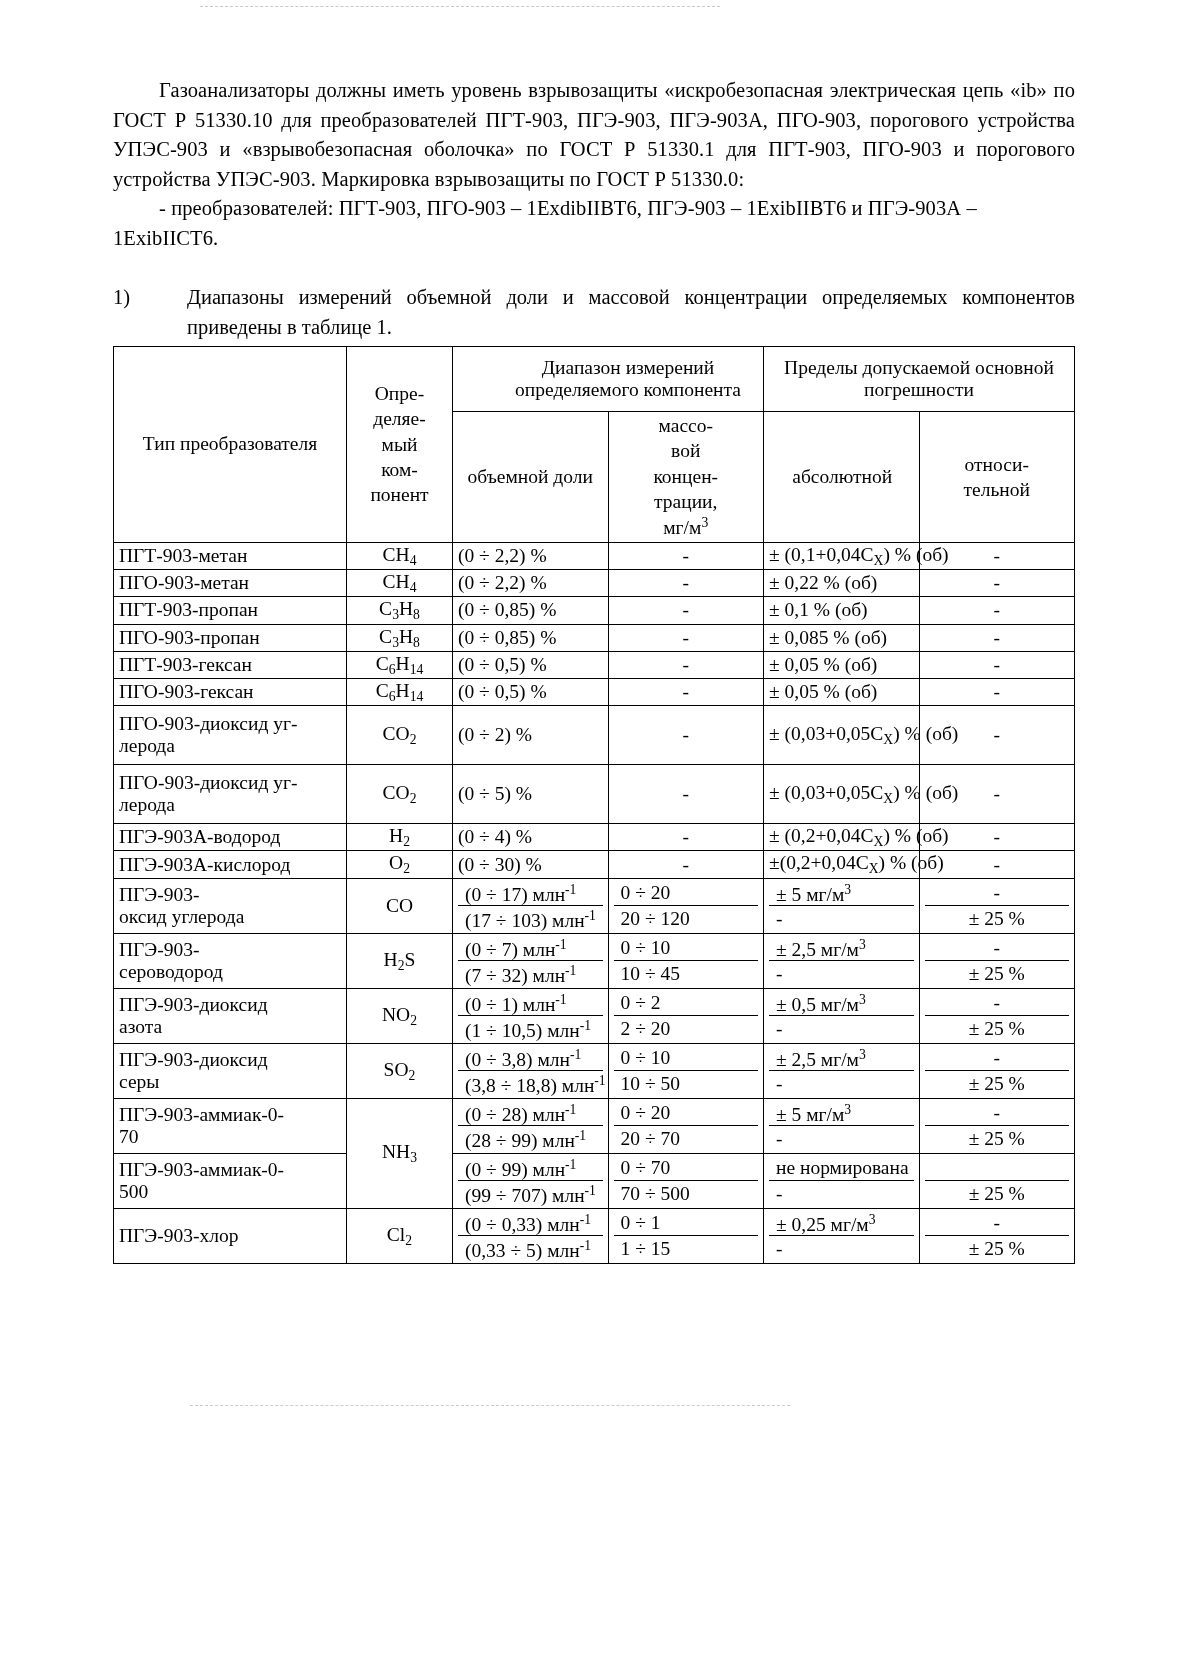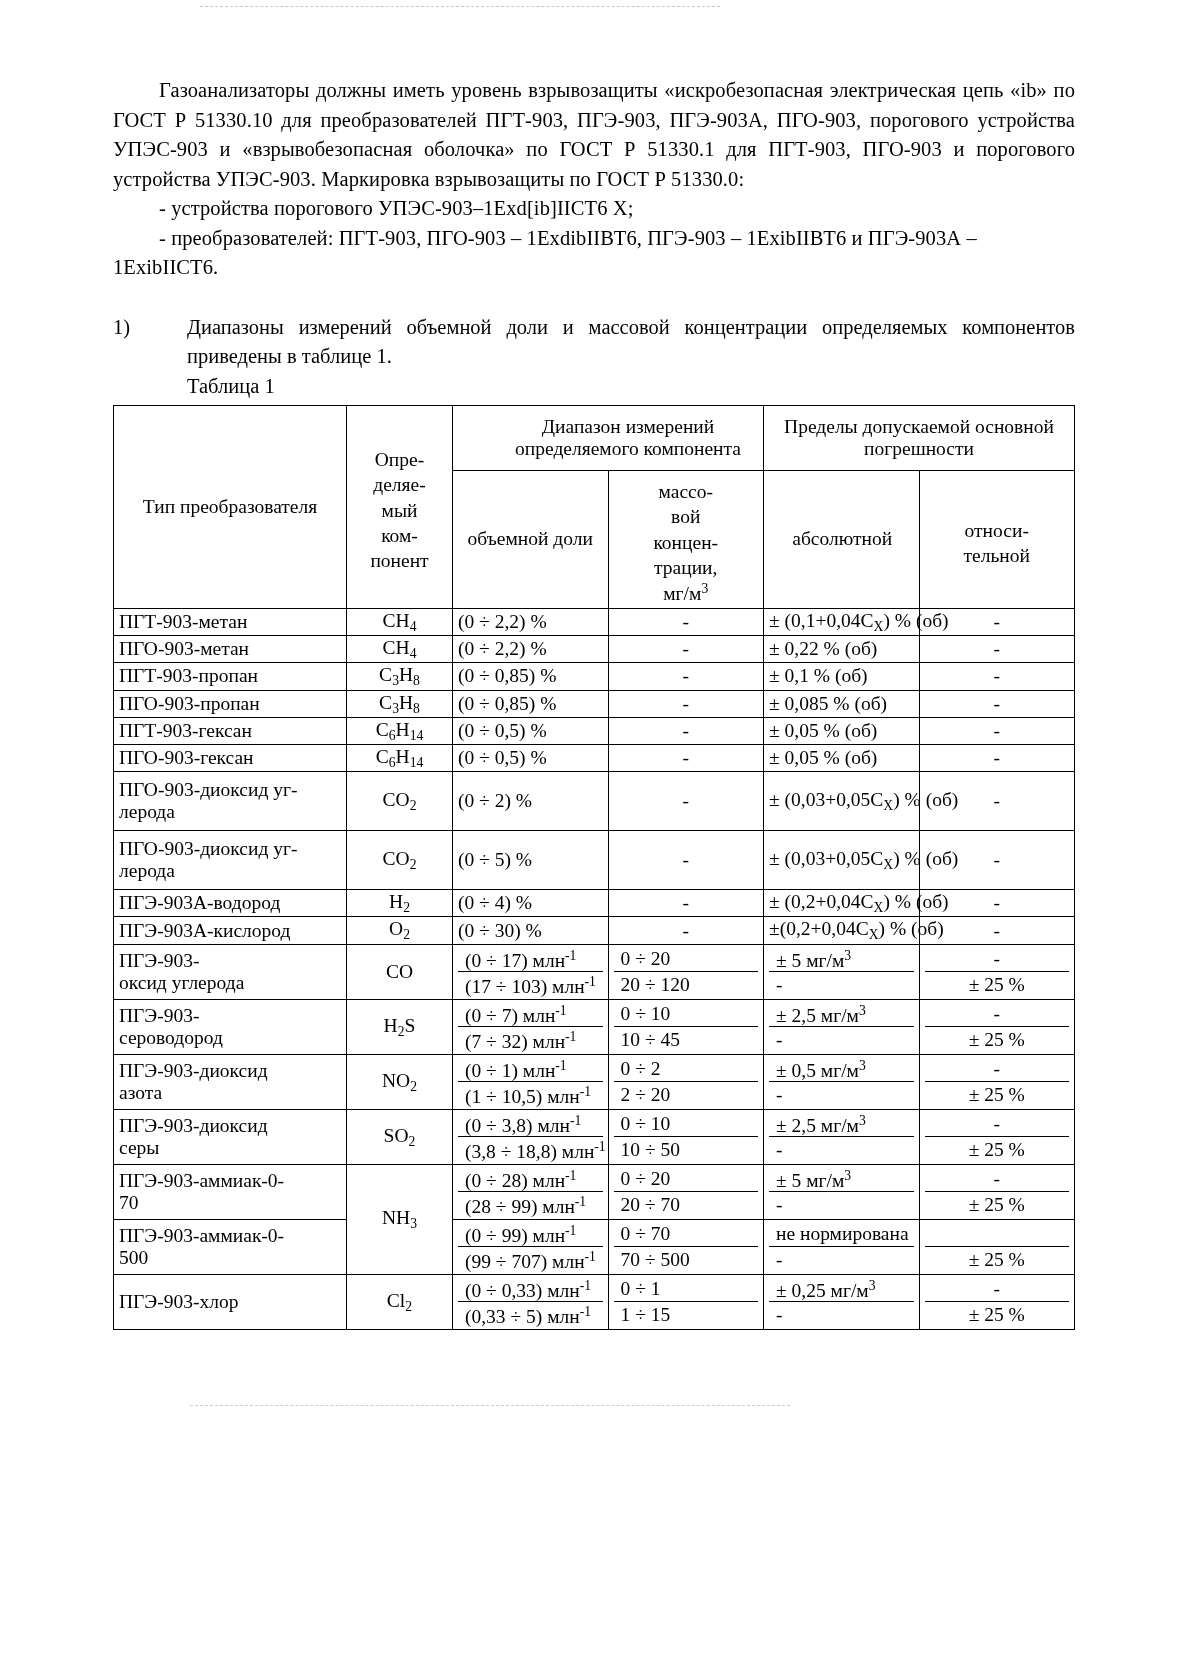--- a/index.html
+++ b/index.html
@@ -115,50 +115,48 @@
     white-space: nowrap;
   }
   td.split .ln:first-child { border-bottom: 1.4px solid #000000; }
   td.split.ctr .ln { text-align: center; padding-left: 5px; }
   td.split.lft .ln { text-align: left; }
 
   .sub { font-size: 0.70em; vertical-align: -0.28em; }
   .sup { font-size: 0.70em; vertical-align: 0.52em; }
   .nowrap { white-space: nowrap; }
 
-  .hdr-stack { line-height: 1.30; margin-top: 7px; }
+  .hdr-stack { line-height: 1.30; }
 
   .pagenum {
     position: absolute;
     left: 1098px;
     top: 1525px;
     font-size: 20.5px;
   }
 </style>
 </head>
 <body>
 
 <div class="page">
 
   <div class="scan-top-dashes"></div>
   <div class="scan-bottom-dashes"></div>
 
   <div class="content">
 
     <p class="para indent">Газоанализаторы должны иметь уровень взрывозащиты «искробезопасная электрическая цепь «ib» по ГОСТ Р 51330.10 для преобразователей ПГТ-903, ПГЭ-903, ПГЭ-903А, ПГО-903, порогового устройства УПЭС-903 и «взрывобезопасная оболочка» по ГОСТ Р 51330.1 для ПГТ-903, ПГО-903 и порогового устройства УПЭС-903. Маркировка взрывозащиты по ГОСТ Р 51330.0:</p>
-    <p class="para dash-item">- устройства порогового УПЭС-903–1Exd[ib]IIСТ6 Х;</p>
     <p class="para dash-item">- преобразователей: ПГТ-903, ПГО-903 – 1ЕxdibIIВТ6, ПГЭ-903 – 1ЕxibIIВТ6 и ПГЭ-903А – 1ЕxibIIСТ6.</p>
 
 
     <div class="numbered">
       <div class="num">1)</div>
       <div class="txt">Диапазоны измерений объемной доли и массовой концентрации определяемых компонентов приведены в таблице 1.</div>
     </div>
 
-    <div class="table-caption">Таблица 1</div>
 
     <table class="spec">
       <thead>
         <tr>
           <th class="h-type" rowspan="2">Тип преобразователя</th>
           <th class="h-comp" rowspan="2">
             <div class="hdr-stack">
               <div>Опре-</div>
               <div>деляе-</div>
               <div>мый</div>

